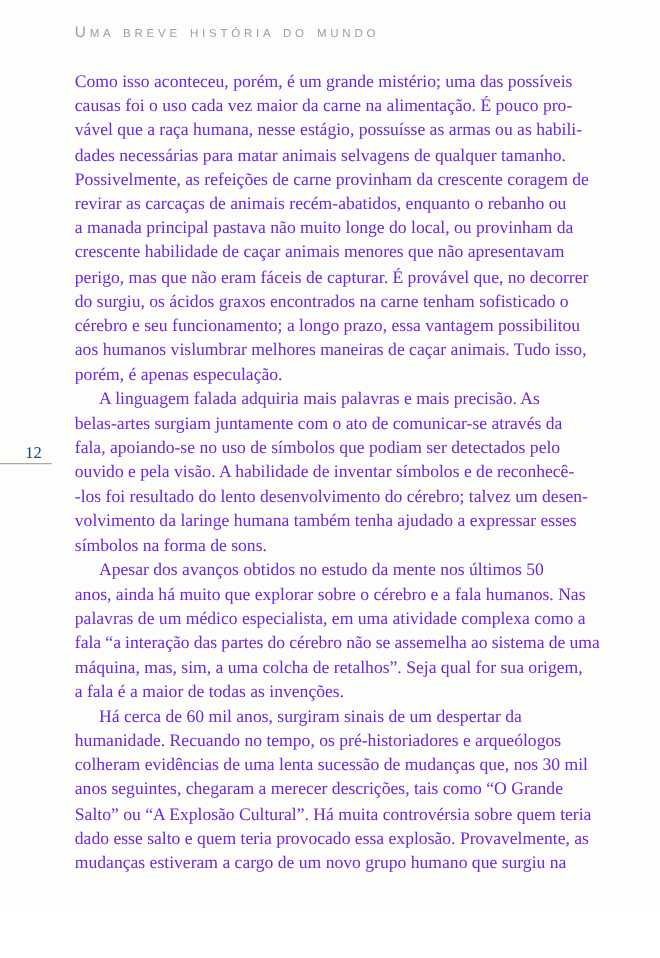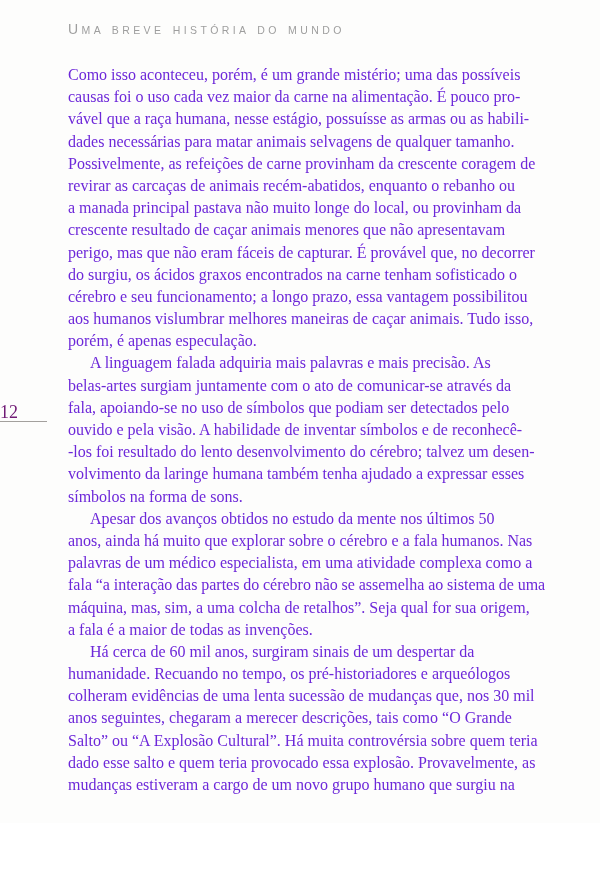--- a/index.html
+++ b/index.html
@@ -27,24 +27,24 @@
     white-space: nowrap;
   }
   .running-header::first-letter {
     font-size: 14px;
   }
   .folio-num {
     position: absolute;
     left: 0;
     top: 403px;
     width: 38px;
-    text-align: left;
-    font-size: 18px;
+    text-align: right;
+    font-size: 15px;
     line-height: 18px;
-    color: #701a75;
+    color: #0c4a6e;
   }
   .folio-rule {
     position: absolute;
     left: 0;
     top: 421px;
     width: 47px;
     height: 1px;
     background: #a3a09d;
   }
   .body-text {
@@ -74,21 +74,21 @@
   <div class="folio-rule"></div>
 
   <div class="body-text">
       <div class="line" style="word-spacing: 0px;">Como isso aconteceu, porém, é um grande mistério; uma das possíveis</div>
       <div class="line" style="word-spacing: 0px;">causas foi o uso cada vez maior da carne na alimentação. É pouco pro-</div>
       <div class="line" style="word-spacing: 0px;">vável que a raça humana, nesse estágio, possuísse as armas ou as habili-</div>
       <div class="line" style="word-spacing: 0px;">dades necessárias para matar animais selvagens de qualquer tamanho.</div>
       <div class="line" style="word-spacing: 0px;">Possivelmente, as refeições de carne provinham da crescente coragem de</div>
       <div class="line" style="word-spacing: 0px;">revirar as carcaças de animais recém-abatidos, enquanto o rebanho ou</div>
       <div class="line" style="word-spacing: 0px;">a manada principal pastava não muito longe do local, ou provinham da</div>
-      <div class="line" style="word-spacing: 0px;">crescente resultado de caçar animais menores que não apresentavam</div>
+      <div class="line" style="word-spacing: 0px;">crescente habilidade de caçar animais menores que não apresentavam</div>
       <div class="line" style="word-spacing: 0px;">perigo, mas que não eram fáceis de capturar. É provável que, no decorrer</div>
       <div class="line" style="word-spacing: 0px;">do surgiu, os ácidos graxos encontrados na carne tenham sofisticado o</div>
       <div class="line" style="word-spacing: 0px;">cérebro e seu funcionamento; a longo prazo, essa vantagem possibilitou</div>
       <div class="line" style="word-spacing: 0px;">aos humanos vislumbrar melhores maneiras de caçar animais. Tudo isso,</div>
       <div class="line para-end">porém, é apenas especulação.</div>
       <div class="line indent" style="word-spacing: 0px;">A linguagem falada adquiria mais palavras e mais precisão. As</div>
       <div class="line" style="word-spacing: 0px;">belas-artes surgiam juntamente com o ato de comunicar-se através da</div>
       <div class="line" style="word-spacing: 0px;">fala, apoiando-se no uso de símbolos que podiam ser detectados pelo</div>
       <div class="line" style="word-spacing: 0px;">ouvido e pela visão. A habilidade de inventar símbolos e de reconhecê-</div>
       <div class="line" style="word-spacing: 0px;">-los foi resultado do lento desenvolvimento do cérebro; talvez um desen-</div>

